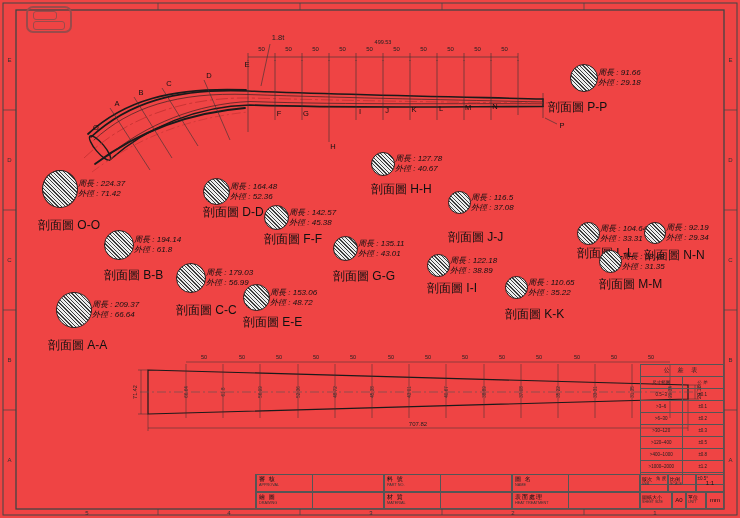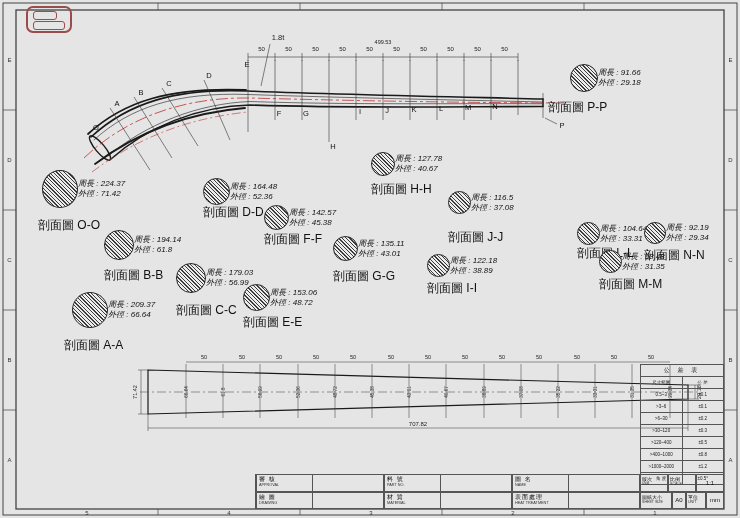--- a/index.html
+++ b/index.html
@@ -1,16 +1,16 @@
 <!DOCTYPE html>
 <html><head>
 <meta charset="utf-8">
 <style>
   html,body{margin:0;padding:0;background:#ffffff;}
-  #page{position:relative;width:740px;height:518px;background:#e5e5e5;overflow:hidden;
+  #page{position:relative;width:740px;height:518px;background:#ef4444;overflow:hidden;
         font-family:"Liberation Sans","DejaVu Sans",sans-serif;color:#111;}
   svg{position:absolute;left:0;top:0;}
   svg text{font-family:"Liberation Sans","DejaVu Sans",sans-serif;}
 
   .stamp{position:absolute;left:26px;top:6px;width:46px;height:27px;
          border:2px solid #9a4b4b;border-radius:7px;box-sizing:border-box;}
   .stamp .s1{position:absolute;left:5px;top:3px;width:22px;height:7px;border:1px solid #9a4b4b;border-radius:3px;}
   .stamp .s2{position:absolute;left:5px;top:13px;width:30px;height:7px;border:1px solid #9a4b4b;border-radius:3px;}
 
   .callout{position:absolute;display:flex;flex-direction:column;align-items:flex-start;
@@ -193,21 +193,21 @@
         <text x="672" y="392" transform="rotate(-90 672 392)">29.34</text>
       </g>
     </g>
   </svg>
 
   <div class="stamp">
     <div class="s1"></div>
     <div class="s2"></div>
   </div>
 
-  <div class="callout" style="left:64px;top:292px">
+  <div class="callout" style="left:48px;top:292px">
     <div class="row">
         <div class="blob" style="width:36px;height:36px;margin-left:8px"></div>
       <div class="vals">
           <div><span>周長 :</span> <span>209.37</span></div>
       <div><span>外徑 :</span> <span>66.64</span></div>
         </div>
       </div>
     <div class="cap" style="margin-top:12px">剖面圖 A-A</div>
   </div>
 
@@ -303,20 +303,30 @@
     <div class="row">
         <div class="blob" style="width:23px;height:23px"></div>
       <div class="vals">
           <div><span>周長 :</span> <span>116.5</span></div>
       <div><span>外徑 :</span> <span>37.08</span></div>
         </div>
       </div>
     <div class="cap" style="margin-top:18px">剖面圖 J-J</div>
   </div>
 
+  <div class="callout" style="left:505px;top:276px">
+    <div class="row">
+        <div class="blob" style="width:23px;height:23px"></div>
+      <div class="vals">
+          <div><span>周長 :</span> <span>110.65</span></div>
+      <div><span>外徑 :</span> <span>35.22</span></div>
+        </div>
+      </div>
+    <div class="cap" style="margin-top:10px">剖面圖 K-K</div>
+  </div>
 
   <div class="callout" style="left:577px;top:222px">
     <div class="row">
         <div class="blob" style="width:23px;height:23px"></div>
       <div class="vals">
           <div><span>周長 :</span> <span>104.64</span></div>
       <div><span>外徑 :</span> <span>33.31</span></div>
         </div>
       </div>
     <div class="cap" style="margin-top:3px">剖面圖 L-L</div>

